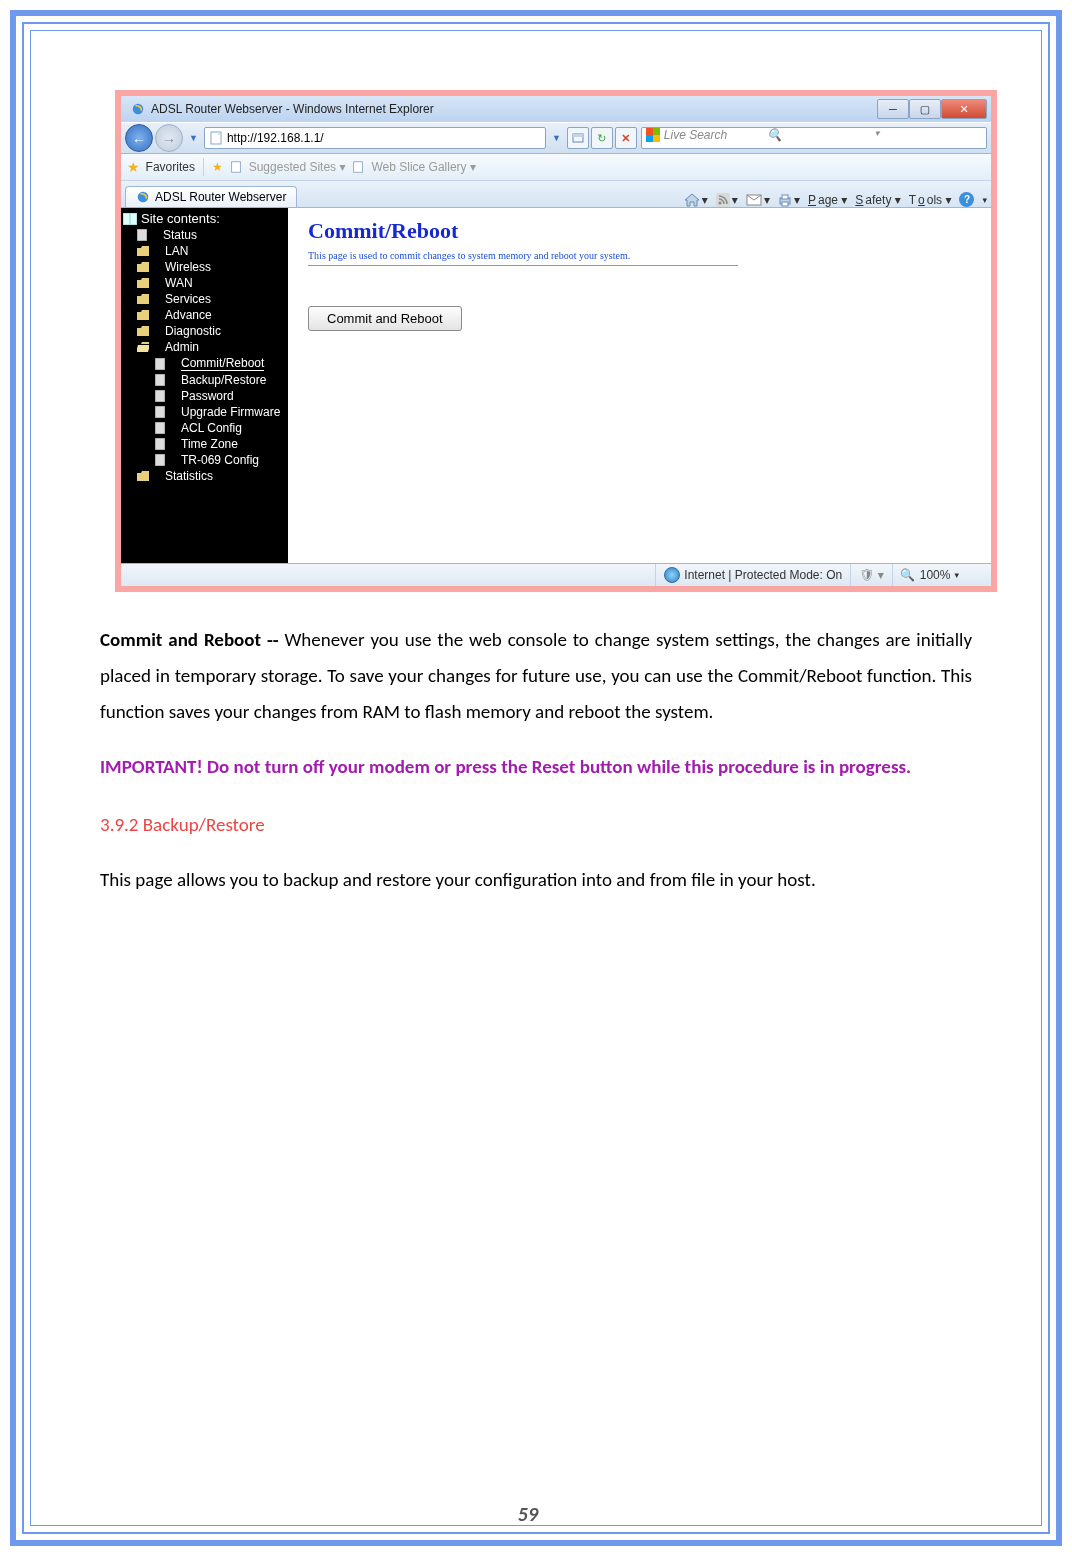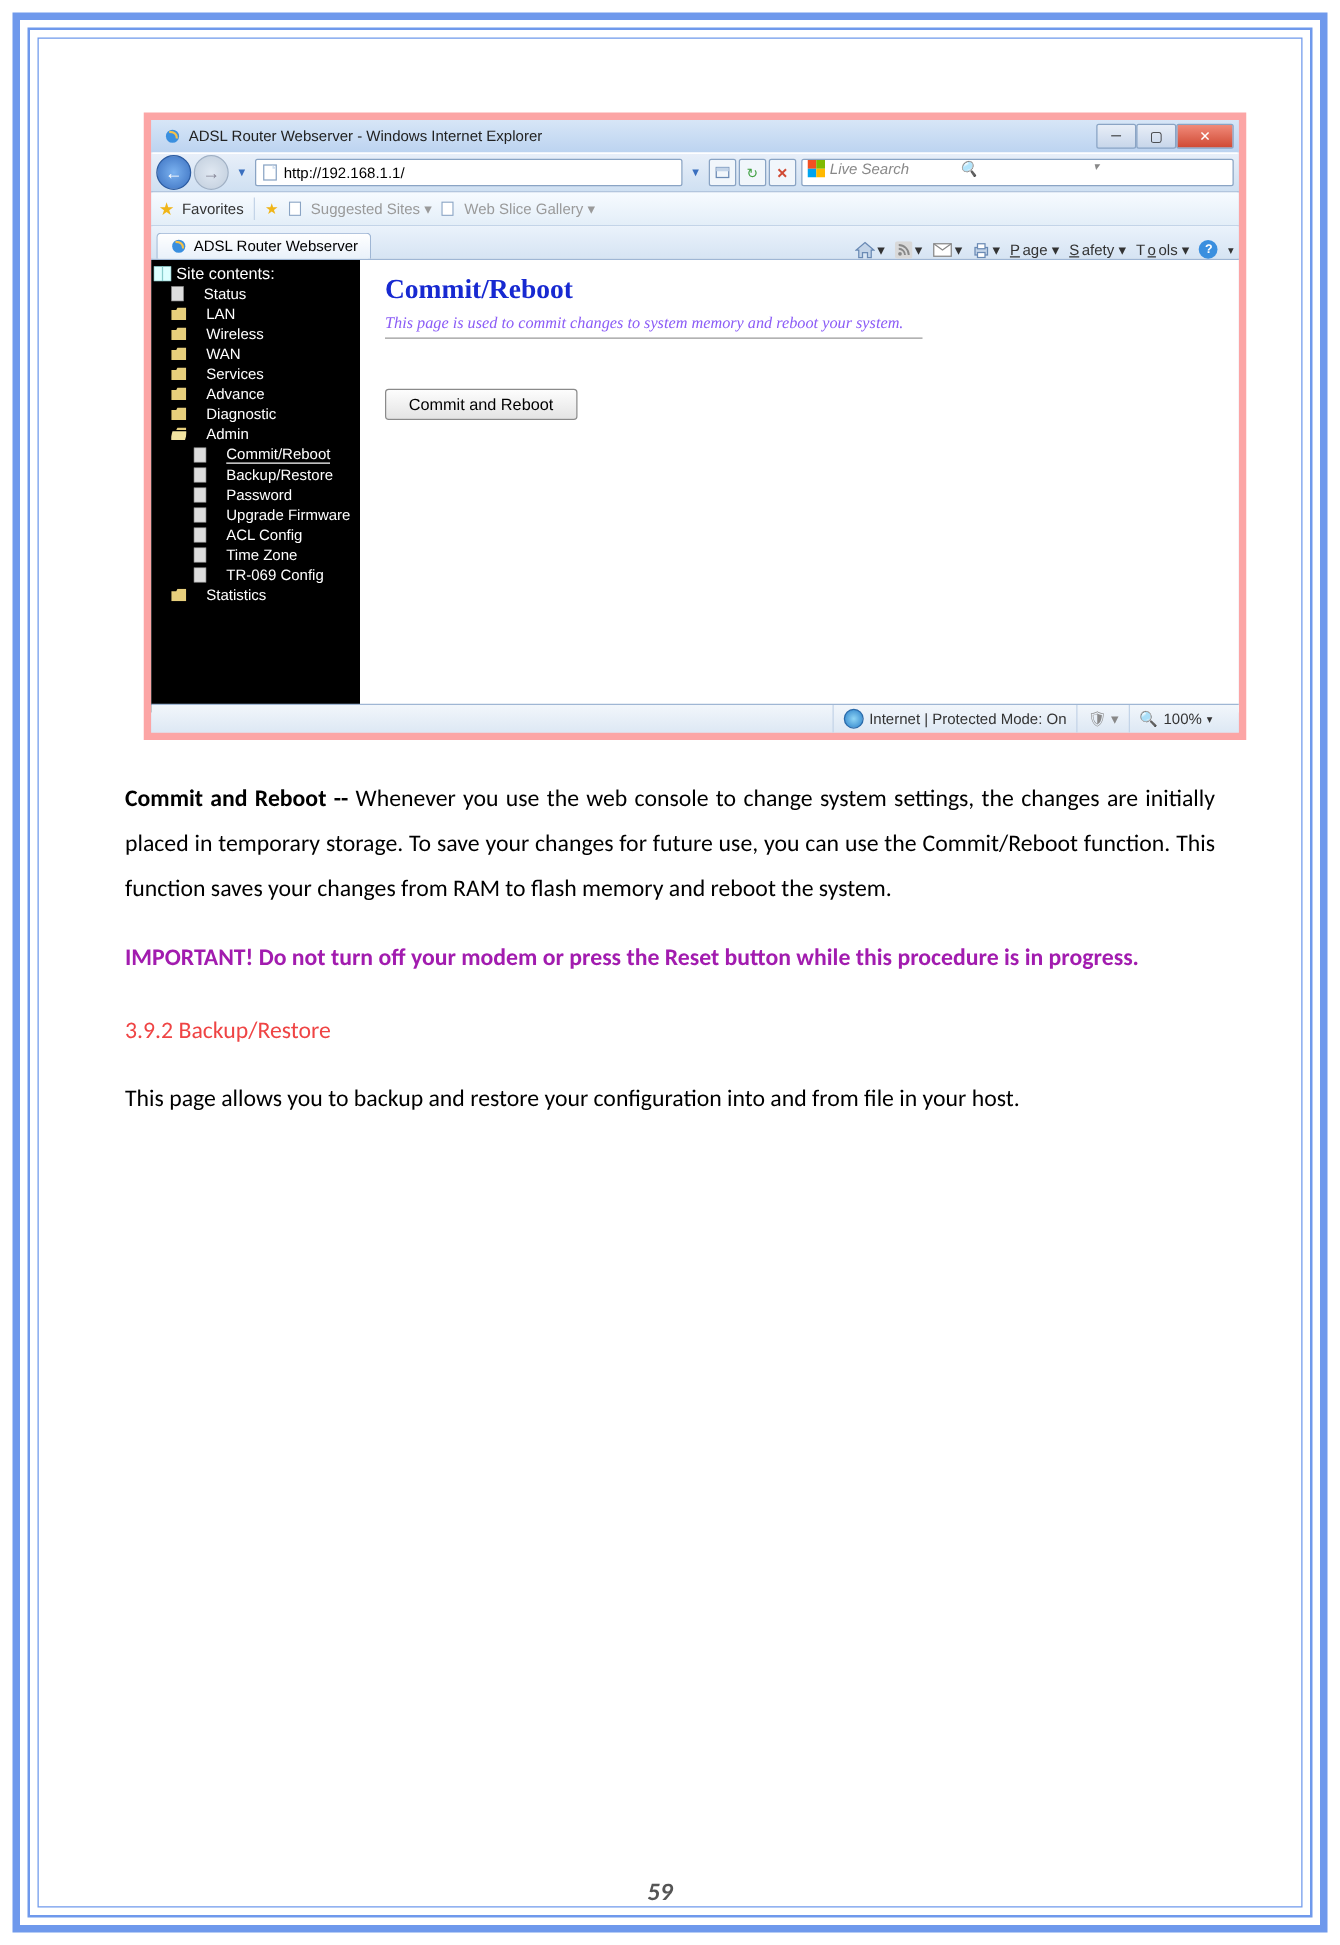--- a/index.html
+++ b/index.html
@@ -94,28 +94,28 @@
   .sidebar{width:165px;background:#000;color:#fff;font-size:12px;padding:2px 0 0 2px;overflow:hidden;}
   .sidebar .hdr{display:flex;align-items:center;gap:4px;padding:1px 0;}
   .folder-icn{width:12px;height:10px;}
   .page-ic{width:10px;height:12px;}
   .sidebar ul{list-style:none;margin:0;padding:0 0 0 14px;}
   .sidebar li{display:flex;align-items:center;gap:16px;padding:1px 0;color:#fff;}
   .sidebar li.sel span.lbl{border-bottom:1px solid #fff;}
   .sidebar ul ul{padding-left:18px;}
   .main{flex:1;padding:10px 20px;font-family:"Times New Roman",serif;}
   .main h2{color:#1729d1;font-size:22px;margin:0 0 6px 0;font-weight:bold;}
-  .main .desc{font-size:13px;color:#8b5cf6;padding-bottom:4px;border-bottom:1px solid #999;width:430px;font-style:italic;}
+  .main .desc{font-size:10px;color:#1d4ed8;padding-bottom:4px;border-bottom:1px solid #999;width:430px;}
   .main button{margin-top:40px;font-family:Arial;font-size:13px;
     padding:4px 18px;background:linear-gradient(#fdfdfd,#e4e4e4);
     border:1px solid #8a8a8a;border-radius:3px;}
   
   .statusbar{height:22px;background:linear-gradient(#f2f6fb,#dde8f4);
     border-top:1px solid #9fb6d4;display:flex;align-items:center;
-    font-size:12px;color:#333;padding:0 13px;position:absolute;left:0;right:0;bottom:0;}
+    font-size:12px;color:#333;padding:0 24px;position:absolute;left:0;right:0;bottom:0;}
   .statusbar .sbox{border-left:1px solid #c3d4e8;height:100%;display:flex;align-items:center;padding:0 8px;gap:4px;}
   .statusbar .spacer{flex:1;}
   .globe{width:14px;height:14px;border-radius:50%;
     background:radial-gradient(#8fd5f5,#2a7fc9);border:1px solid #2a6aa9;}
 
   
   .doc-text{margin:0 40px;font-size:19px;color:#000;line-height:1.9;text-align:justify;}
   .doc-text .bold{font-weight:bold;}
   .doc-text .red{color:#a21caf;font-weight:bold;}
   .section-head{color:#ef4444;font-weight:normal;font-size:19px;margin-top:22px;}

